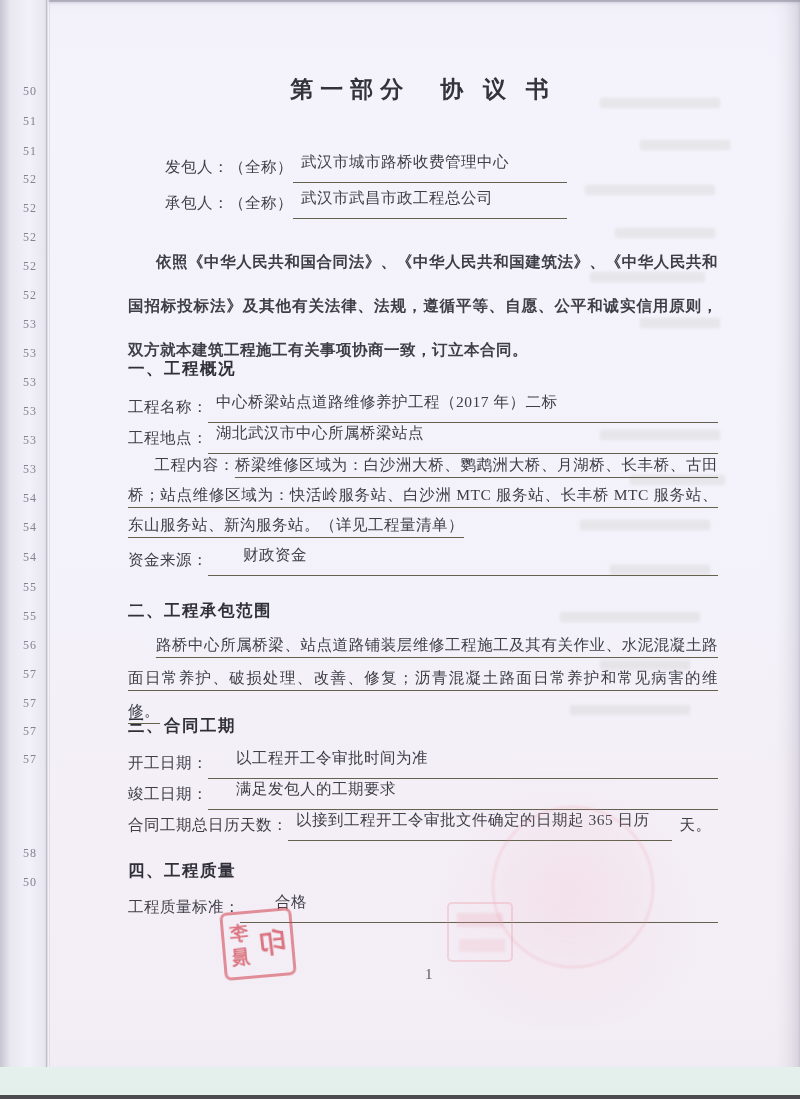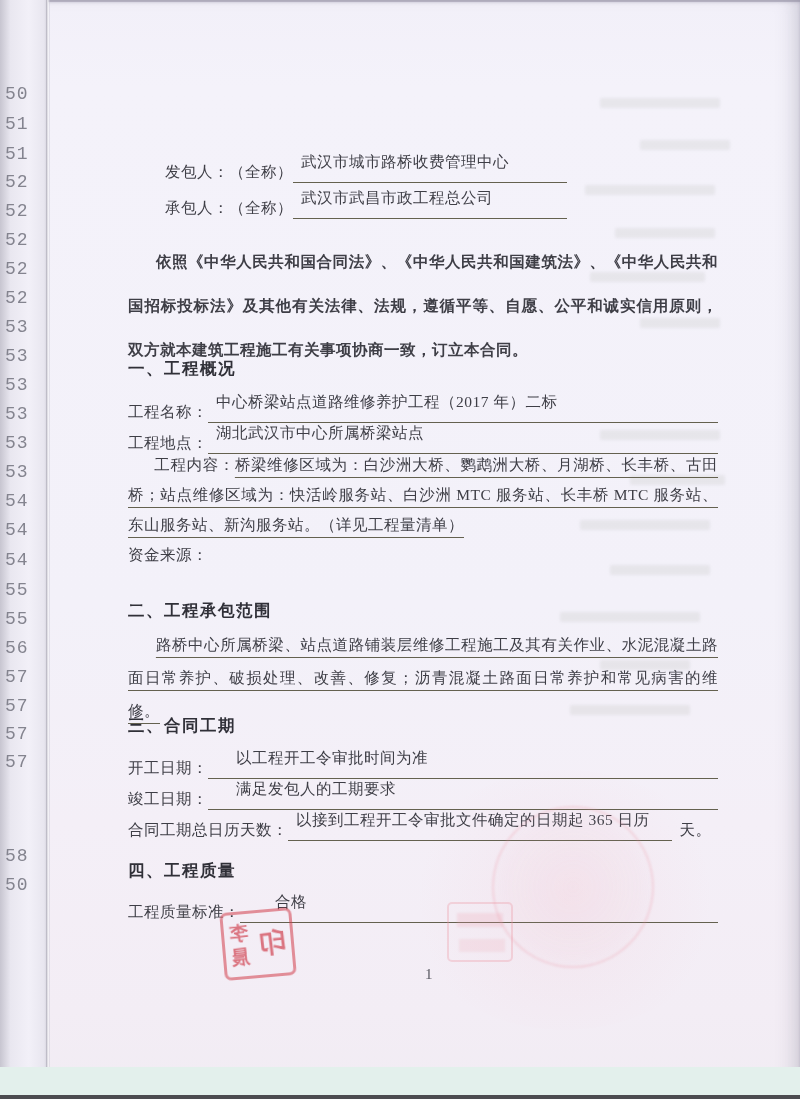--- a/index.html
+++ b/index.html
@@ -7,31 +7,31 @@
        font-family:"Liberation Serif","DejaVu Serif",serif;
        background:#bdbbc6;}
   #scan{position:absolute;inset:0;width:800px;height:1099px;
         background:linear-gradient(180deg,#f2f0f9 0%,#f4f2fa 8%,#f3f1f9 55%,#f4eff7 75%,#f3edf5 92%,#f1ecf3 100%);
         box-shadow:inset -14px 0 20px -10px rgba(95,90,115,.28),
                    inset 0 3px 4px -2px rgba(95,90,115,.45),
                    inset 0 -4px 6px -4px rgba(95,90,115,.25);}
   
   #edge-strip{position:absolute;left:0;top:0;width:48px;height:1099px;
         background:linear-gradient(90deg,#c7c5d0 0%,#e9e7f0 22%,#f2f0f8 60%,#e8e6ef 92%,#cfcdd8 100%);}
-  .margin-num{position:absolute;left:5px;font-size:18px;color:#84848f;
-        font-family:Liberation Mono, monospace;letter-spacing:1px;}
+  .margin-num{position:absolute;left:23px;font-size:12px;color:#84848f;
+        font-family:Liberation Serif, serif;letter-spacing:1px;}
   #crease{position:absolute;left:46px;top:0;width:4px;height:1099px;
         background:linear-gradient(90deg,rgba(120,116,135,.45),rgba(255,255,255,.7),rgba(170,166,185,.35));}
   
   #content{position:absolute;left:128px;top:0;width:590px;height:1099px;
         color:#3e3e46;font-size:15.5px;letter-spacing:.5px;}
   .doc-title{position:absolute;top:74px;left:0;width:100%;text-align:center;
         font-size:23px;font-weight:700;letter-spacing:7px;color:#33333b;}
   .block{position:absolute;left:0;width:100%;}
-  .frow{display:flex;align-items:flex-end;}
+  .frow{display:flex;align-items:center;}
   .flabel{white-space:nowrap;}
   .fline{flex:1;border-bottom:1px solid #64614f;padding:0 4px 9px 8px;white-space:nowrap;overflow:hidden;}
   .fline.fixed{flex:none;width:262px;}
   .fline.fit{flex:none;padding-right:22px;}
   .suffix{margin-left:8px;white-space:nowrap;}
   .pad-sm{padding-left:28px;}
   .pad-md{padding-left:35px;}
   .para{margin:0;text-align:justify;}
   .indent{text-indent:1.8em;}
   .lh36{line-height:44px;font-weight:bold;}
@@ -117,20 +117,21 @@
   <div class="ghost" style="left:580px;top:520px;width:130px"></div>
   <div class="ghost" style="left:610px;top:565px;width:100px"></div>
   <div class="ghost" style="left:560px;top:612px;width:140px"></div>
   <div class="ghost" style="left:600px;top:660px;width:90px"></div>
   <div class="ghost" style="left:570px;top:705px;width:120px"></div>
 
   <div class="pink-wash"></div>
 
   <div id="content">
 
+    <div class="doc-title">第一部分　协 议 书</div>
 
     <div class="block frow" style="top:152px;margin-left:37px;width:auto">
       <span class="flabel">发包人：（全称）</span>
       <span class="fline fixed">武汉市城市路桥收费管理中心</span>
     </div>
 
     <div class="block frow" style="top:188px;margin-left:37px;width:auto">
       <span class="flabel">承包人：（全称）</span>
       <span class="fline fixed">武汉市武昌市政工程总公司</span>
     </div>
@@ -148,20 +149,21 @@
       <span class="flabel">工程地点：</span>
       <span class="fline">湖北武汉市中心所属桥梁站点</span>
     </div>
 
     <p class="block para lh30" style="top:450px;text-indent:1.7em">
       <span>工程内容：</span><span class="ul-text">桥梁维修区域为：白沙洲大桥、鹦鹉洲大桥、月湖桥、长丰桥、古田桥；站点维修区域为：快活岭服务站、白沙洲 MTC 服务站、长丰桥 MTC 服务站、东山服务站、新沟服务站。（详见工程量清单）</span>
     </p>
 
     <div class="block frow" style="top:545px">
       <span class="flabel">资金来源：</span>
+      <span class="fline pad-md">财政资金</span>
     </div>
 
     <div class="block sec-head" style="top:600px">二、工程承包范围</div>
 
     <p class="block para lh33" style="top:628px;text-indent:1.8em">
       <span class="ul-text">路桥中心所属桥梁、站点道路铺装层维修工程施工及其有关作业、水泥混凝土路面日常养护、破损处理、改善、修复；沥青混凝土路面日常养护和常见病害的维修。</span>
     </p>
 
     <div class="block sec-head" style="top:715px">三、合同工期</div>
 

